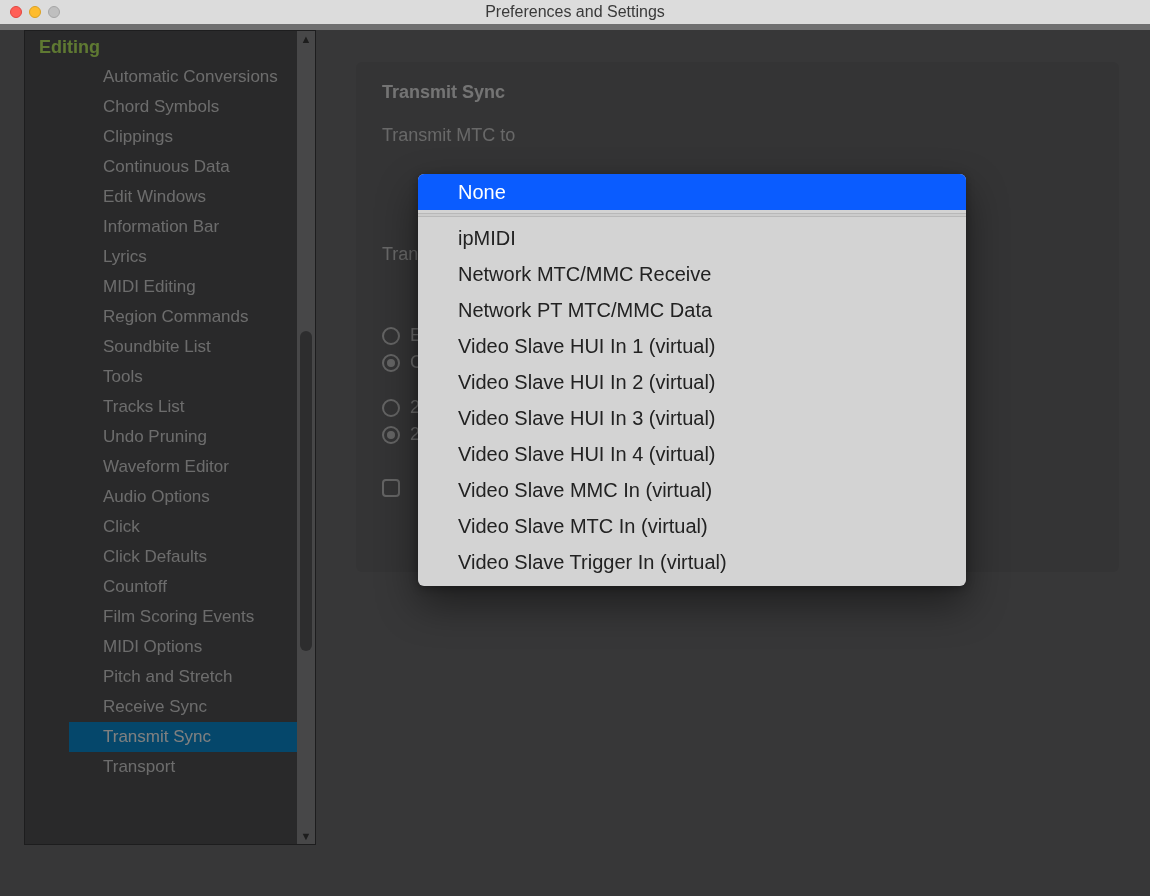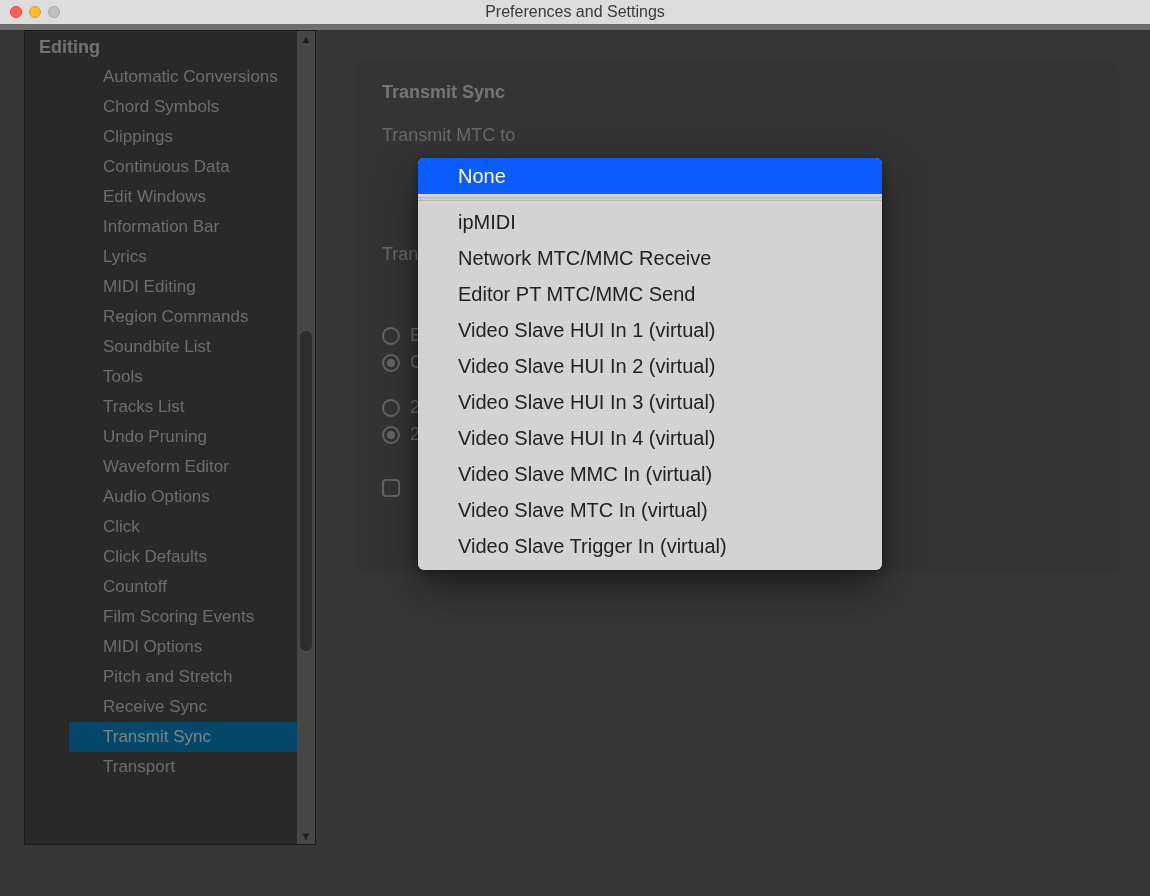--- a/index.html
+++ b/index.html
@@ -23,36 +23,36 @@
 
   
   .sidebar-wrap { position: absolute; top: 30px; left: 24px; width: 292px; height: 815px; background: #525254; border: 1px solid #3b3b3d; }
   .sidebar { width: 274px; height: 100%; overflow: hidden; }
   .scroll-track { position: absolute; right: 0; top: 0; bottom: 0; width: 18px; background: #8f8f91; }
   .scroll-track .arrow { width: 18px; height: 16px; display:flex; align-items:center; justify-content:center; color:#3a3a3a; font-size:11px; }
   .scroll-track .arrow.up { position:absolute; top:0; }
   .scroll-track .arrow.down { position:absolute; bottom:0; }
   .scroll-thumb { position:absolute; left:3px; width:12px; top:300px; height:320px; background:#5b5b5d; border-radius:6px; }
 
-  .cat { color: #e5e5e5; font-weight: 700; font-size: 18px; padding: 6px 10px 4px 14px; }
+  .cat { color: #bef264; font-weight: 700; font-size: 18px; padding: 6px 10px 4px 14px; }
   .item { color: #d9d9d9; font-size: 17px; padding: 5px 10px 5px 34px; cursor: default; margin-left: 44px; }
   .item.selected { background: #0a8fd6; color: #ffffff; }
 
   
   .panel { position: absolute; top: 62px; left: 356px; width: 763px; height: 510px; background: #68686a; border-radius: 6px; padding: 20px 26px; color: #d6d6d6; font-size: 18px; }
   .panel .section-title { font-weight: 700; color: #e9e9e9; margin-bottom: 22px; }
   .field-label { color: #d0d0d0; margin-bottom: 34px; }
   .radio-row { display:flex; align-items:center; gap:10px; margin-bottom:6px; }
   .radio { width:18px; height:18px; border-radius:50%; border:2px solid #c9c9c9; display:flex; align-items:center; justify-content:center; }
   .radio.checked::after { content:""; width:8px; height:8px; border-radius:50%; background:#c9c9c9; }
   .checkbox { width:18px; height:18px; border-radius:4px; border:2px solid #c9c9c9; display:inline-block; vertical-align:middle; margin-right:10px; }
   .group-gap { height: 18px; }
 
   
-  .dropdown { position: absolute; top: 158px; left: 418px; width: 464px; background: #d3d3d3; border-radius: 6px; box-shadow: 0 18px 40px rgba(0,0,0,0.45), 0 2px 8px rgba(0,0,0,0.3); z-index: 100; overflow: hidden; padding-bottom: 6px; }
+  .dropdown { position: absolute; top: 174px; left: 418px; width: 548px; background: #d3d3d3; border-radius: 6px; box-shadow: 0 18px 40px rgba(0,0,0,0.45), 0 2px 8px rgba(0,0,0,0.3); z-index: 100; overflow: hidden; padding-bottom: 6px; }
   .dd-item { padding: 5px 20px 5px 40px; font-size: 20px; color: #222; cursor: default; line-height: 26px; }
   .dd-item.selected { background: #0a5cff; color: #fff; }
   .dd-sep { height: 4px; border-top: 1px solid #b8b8b8; border-bottom: 1px solid #b8b8b8; margin: 3px 0; background:#cccccc; }
 </style>
 </head>
 <body>
 
 <div class="titlebar">
   <div class="traffic">
     <div class="tl red"></div>
@@ -137,21 +137,21 @@
   </div>
 </div>
 
 <div class="dim"></div>
 
 <div class="dropdown">
   <div class="dd-item selected">None</div>
   <div class="dd-sep"></div>
   <div class="dd-item">ipMIDI</div>
   <div class="dd-item">Network MTC/MMC Receive</div>
-  <div class="dd-item">Editor PT MTC/MMC Send</div>
+  <div class="dd-item">Network PT MTC/MMC Data</div>
   <div class="dd-item">Video Slave HUI In 1 (virtual)</div>
   <div class="dd-item">Video Slave HUI In 2 (virtual)</div>
   <div class="dd-item">Video Slave HUI In 3 (virtual)</div>
   <div class="dd-item">Video Slave HUI In 4 (virtual)</div>
   <div class="dd-item">Video Slave MMC In (virtual)</div>
   <div class="dd-item">Video Slave MTC In (virtual)</div>
   <div class="dd-item">Video Slave Trigger In (virtual)</div>
 </div>
 
 </body></html>

